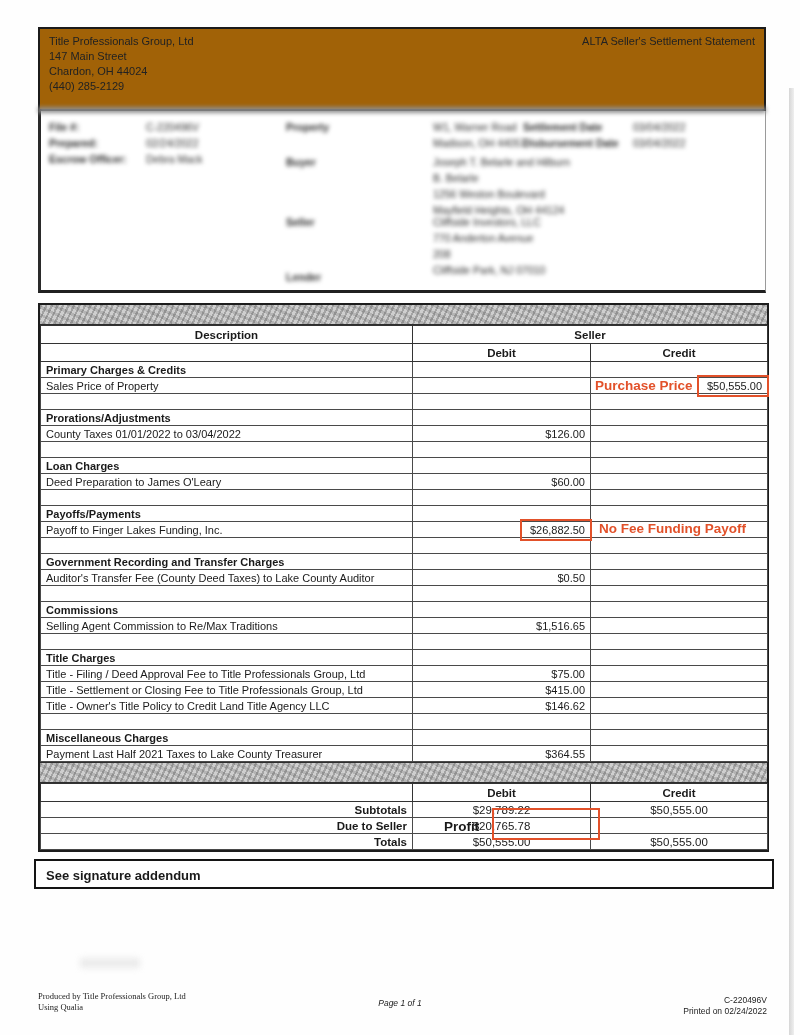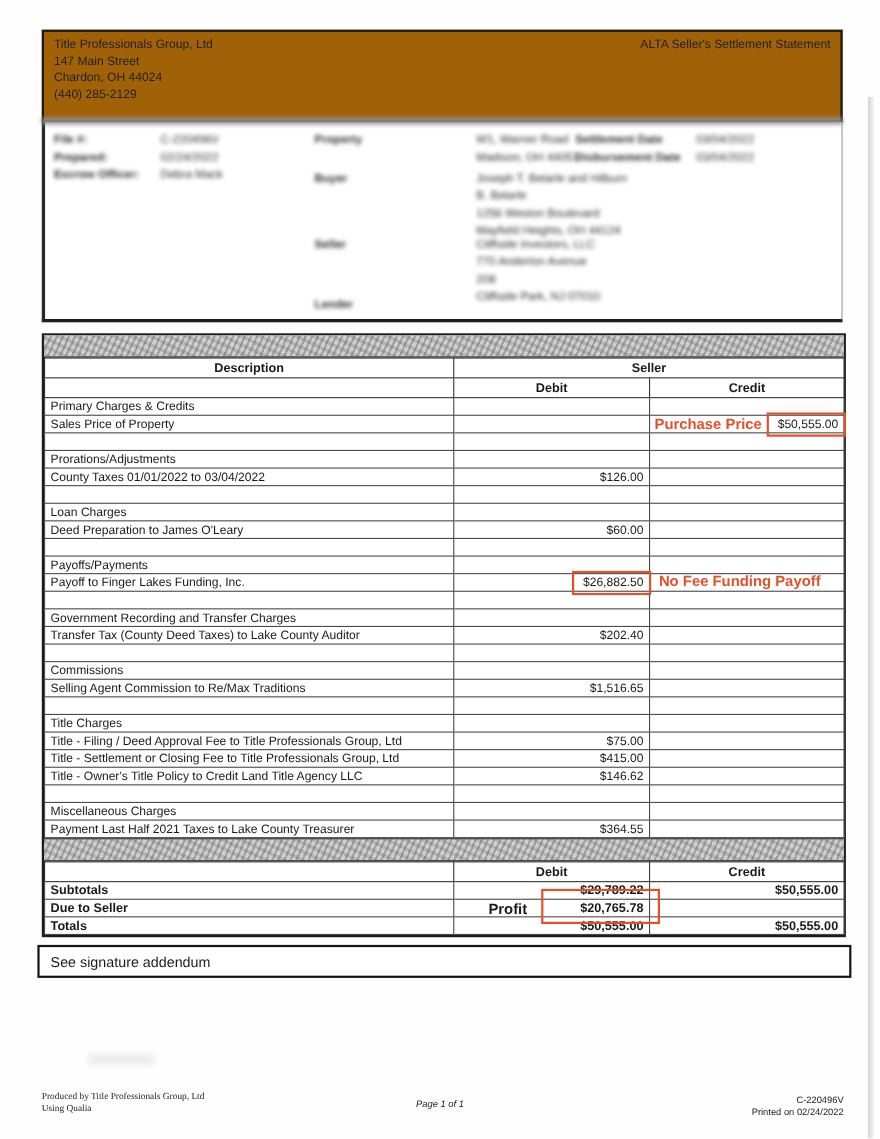--- a/index.html
+++ b/index.html
@@ -66,50 +66,50 @@
   table.grid th {
     font-size:11.5px; font-weight:bold; height:17px;
     border:1px solid #333; text-align:center; padding:0;
   }
   table.grid td {
     font-size:11px; height:15px; padding:0 5px;
     border:1px solid #4a4a4a; overflow:visible;
     white-space:nowrap;
   }
   td.desc { text-align:left; }
-  td.sec  { font-weight:normal; }
+  td.sec  { font-weight:bold; }
   td.amt  { text-align:right; }
   td.rel  { position:relative; }
 
   
   .o-note { font-size:13.5px; font-weight:bold; white-space:nowrap; }
   .boxed { display:inline-block; position:relative; }
   .boxed::after {
     content:""; position:absolute; left:-10px; right:-7px; top:-5px; bottom:-5px;
     border:2.5px solid var(--ann); pointer-events:none;
   }
   .pp-note { position:absolute; left:4px; top:0px; }
   .nf-note { position:absolute; left:8px; top:-1px; }
 
   
   .totals-wrap { position:relative; }
-  table.grid td.tlabel { text-align:left; font-weight:bold; font-size:11.5px; }
-  table.grid td.tamt { text-align:right; font-weight:bold; font-size:11.5px; }
+  table.grid td.tlabel { text-align:right; font-weight:bold; font-size:11.5px; }
+  table.grid td.tamt { text-align:center; font-weight:normal; font-size:11.5px; }
   .profit-box {
     position:absolute; left:452px; top:25px; width:104px; height:28px;
     border:2.5px solid var(--ann); pointer-events:none;
   }
   .profit-note { position:absolute; left:404px; top:36px; }
 
   
   .sigbox {
     position:absolute; left:34px; top:859px; width:716px; height:21px;
     border:2px solid #141414; padding:5px 10px 0 10px; background:#fff;
   }
-  .sigbox .sig-text { font-size:13px; font-weight:normal; color:#1a1a1a; }
+  .sigbox .sig-text { font-size:13px; font-weight:bold; color:#1a1a1a; }
 
   
   .footer-left  { position:absolute; left:38px;  top:991px; font-size:8.5px; line-height:11px; color:#222;font-family:Liberation Serif, serif; }
   .footer-center{ position:absolute; left:0; width:800px; top:998px; text-align:center; font-size:8.5px; color:#222;font-style:italic; }
   .footer-right { position:absolute; right:33px; top:995px; font-size:8.5px; line-height:11px; color:#222; text-align:right; }
 
   .smudge { position:absolute; left:80px; top:958px; width:60px; height:10px;
     background:#dedede; filter:blur(3px); opacity:.6; }
 </style>
 </head>
@@ -251,22 +251,22 @@
             <td class="desc"></td>
             <td class="amt rel"></td>
             <td class="amt rel"></td>
           </tr>
           <tr>
             <td class="desc sec">Government Recording and Transfer Charges</td>
             <td class="amt rel"></td>
             <td class="amt rel"></td>
           </tr>
           <tr>
-            <td class="desc">Transfer Tax (County Deed Taxes) to Lake County Auditor</td>
-            <td class="amt rel"><span>$202.40</span></td>
+            <td class="desc">Auditor's Transfer Fee (County Deed Taxes) to Lake County Auditor</td>
+            <td class="amt rel"><span>$0.50</span></td>
             <td class="amt rel"></td>
           </tr>
           <tr>
             <td class="desc"></td>
             <td class="amt rel"></td>
             <td class="amt rel"></td>
           </tr>
           <tr>
             <td class="desc sec">Commissions</td>
             <td class="amt rel"></td>

